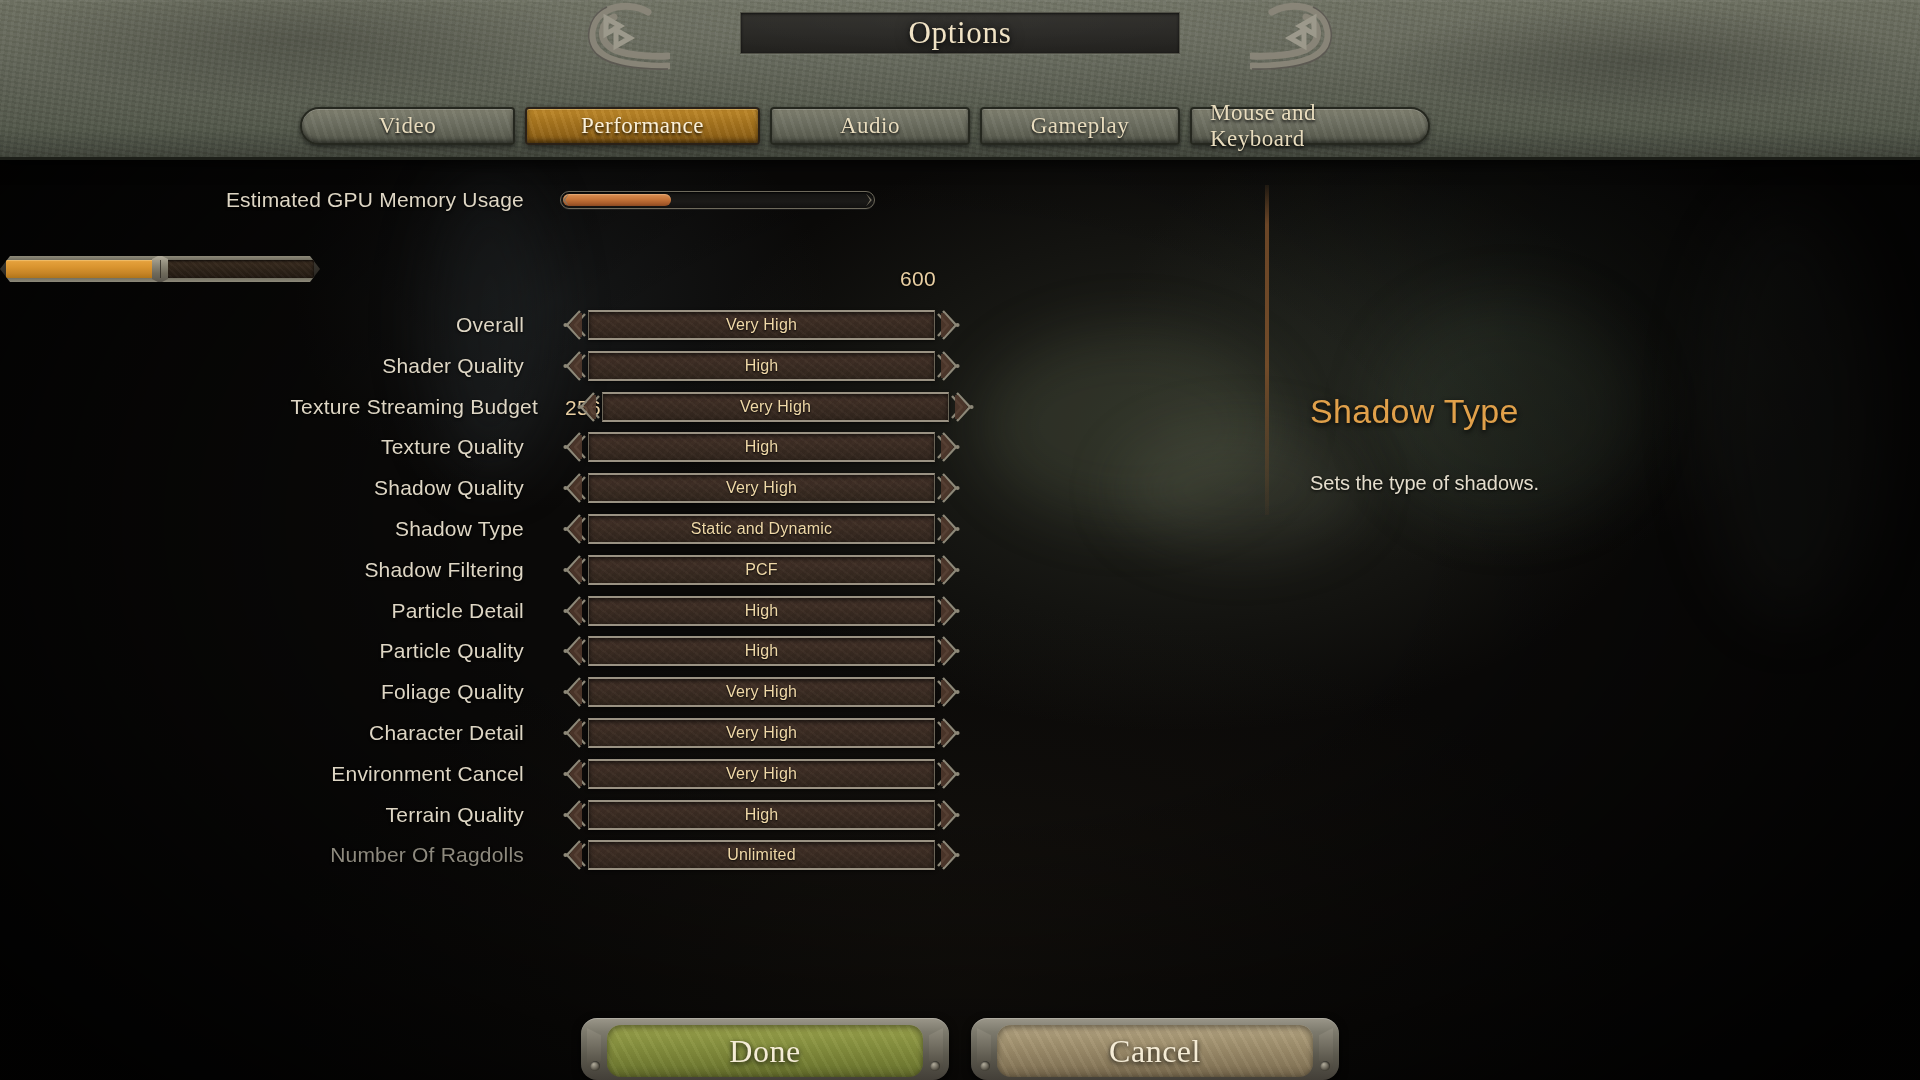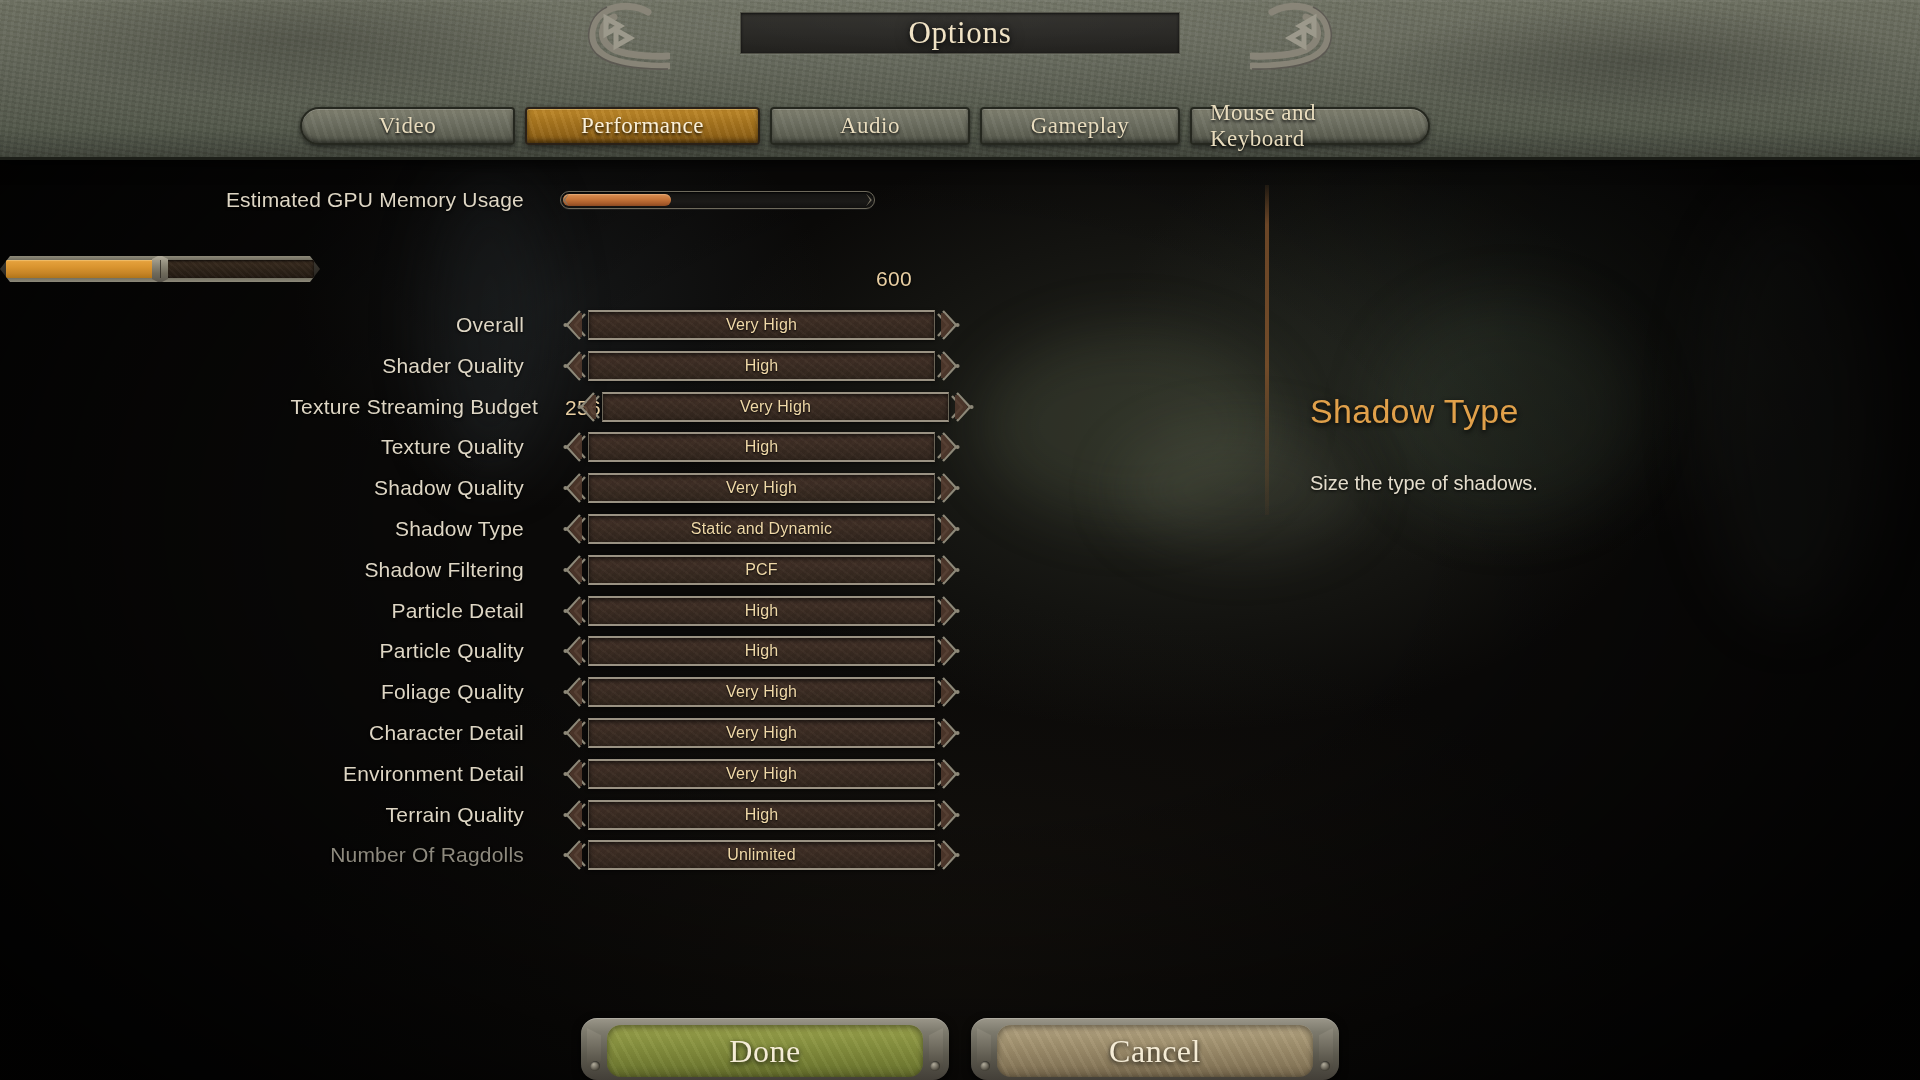--- a/index.html
+++ b/index.html
@@ -157,21 +157,21 @@
     position:absolute; top:-5px; width:16px; height:28px;
     background:linear-gradient(180deg,#b7b1a0 0%, #8d8878 35%, #6f6a5b 65%, #56524a 100%);
     clip-path:polygon(0 14%, 50% 0, 100% 14%, 100% 86%, 50% 100%, 0 86%);
     box-shadow:0 1px 4px rgba(0,0,0,.8);
   }
   .slider-knob::after{
     content:""; position:absolute; left:50%; top:5px; width:1px; height:18px;
     margin-left:-.5px; background:rgba(40,36,30,.75);
   }
   #battle-size-value{
-    position:absolute; left:876px; font-size:21px; color:#e9cfa3;
+    position:absolute; left:900px; font-size:21px; color:#e9cfa3;
     letter-spacing:.3px; text-shadow:0 1px 3px rgba(0,0,0,.9);margin-top:19px;
   }
 
   
   .spinner{ display:flex; align-items:center; }
   .spin-arrow{
     width:28px; height:34px; position:relative; cursor:pointer; flex:0 0 auto;
   }
   .spin-arrow svg{ display:block; width:28px; height:34px; }
   .spin-box{
@@ -695,21 +695,21 @@
     </g>
     <g transform="translate(28,0) scale(-1,1)">
       <path d="M19 5 L9 17 L19 29 L22 29 L22 5 Z" fill="#50382c" opacity=".9"></path>
       <circle cx="5.5" cy="17" r="2.1" fill="#8d8878"></circle>
     </g>
   </svg>
           </div>
         </div>
       </div>
       <div class="row" style="top: 593.8px;">
-        <div class="row-label">Environment Detail</div>
+        <div class="row-label">Environment Cancel</div>
         <div class="spinner">
           <div class="spin-arrow">
   <svg viewBox="0 0 28 34">
     <g transform="" fill="none" stroke="#8d8878" stroke-width="2.4" stroke-linejoin="round">
       <path d="M20 3 L7 17 L20 31"></path>
       <path d="M25 6 L15 17 L25 28"></path>
     </g>
     <g transform="">
       <path d="M19 5 L9 17 L19 29 L22 29 L22 5 Z" fill="#50382c" opacity=".9"></path>
       <circle cx="5.5" cy="17" r="2.1" fill="#8d8878"></circle>
@@ -794,21 +794,21 @@
       <circle cx="5.5" cy="17" r="2.1" fill="#8d8878"></circle>
     </g>
   </svg>
           </div>
         </div>
       </div>
     </div>
 
   <div id="desc-divider"></div>
   <div id="desc-title">Shadow Type</div>
-  <div id="desc-body">Size the type of shadows.</div>
+  <div id="desc-body">Sets the type of shadows.</div>
 </div>
 
 <div id="bottom-buttons">
   <div class="big-btn done">
     <div class="frame"></div>
     <div class="ear l"></div>
     <div class="ear r"></div>
     <div class="inner">
       <span class="label">Done</span>
     </div>

